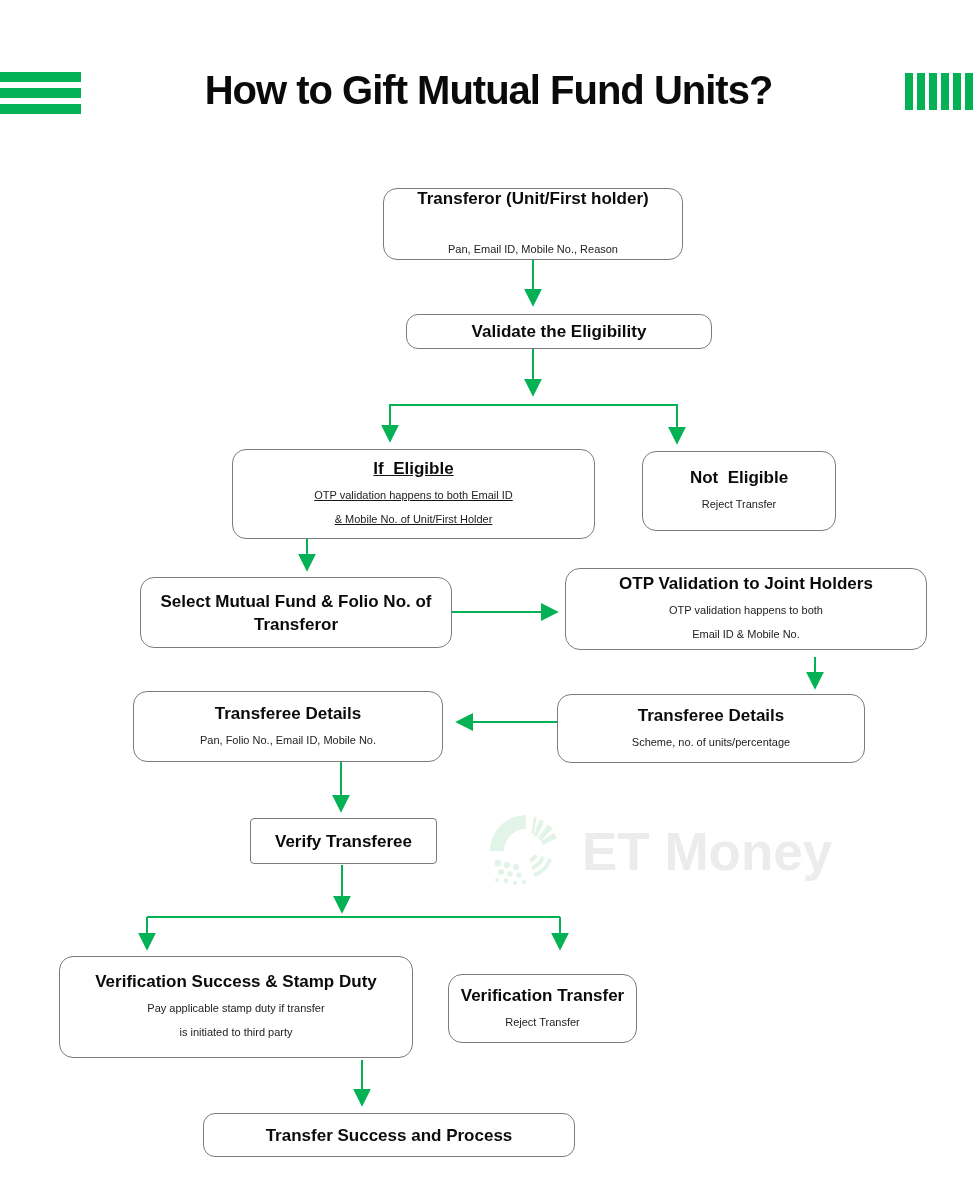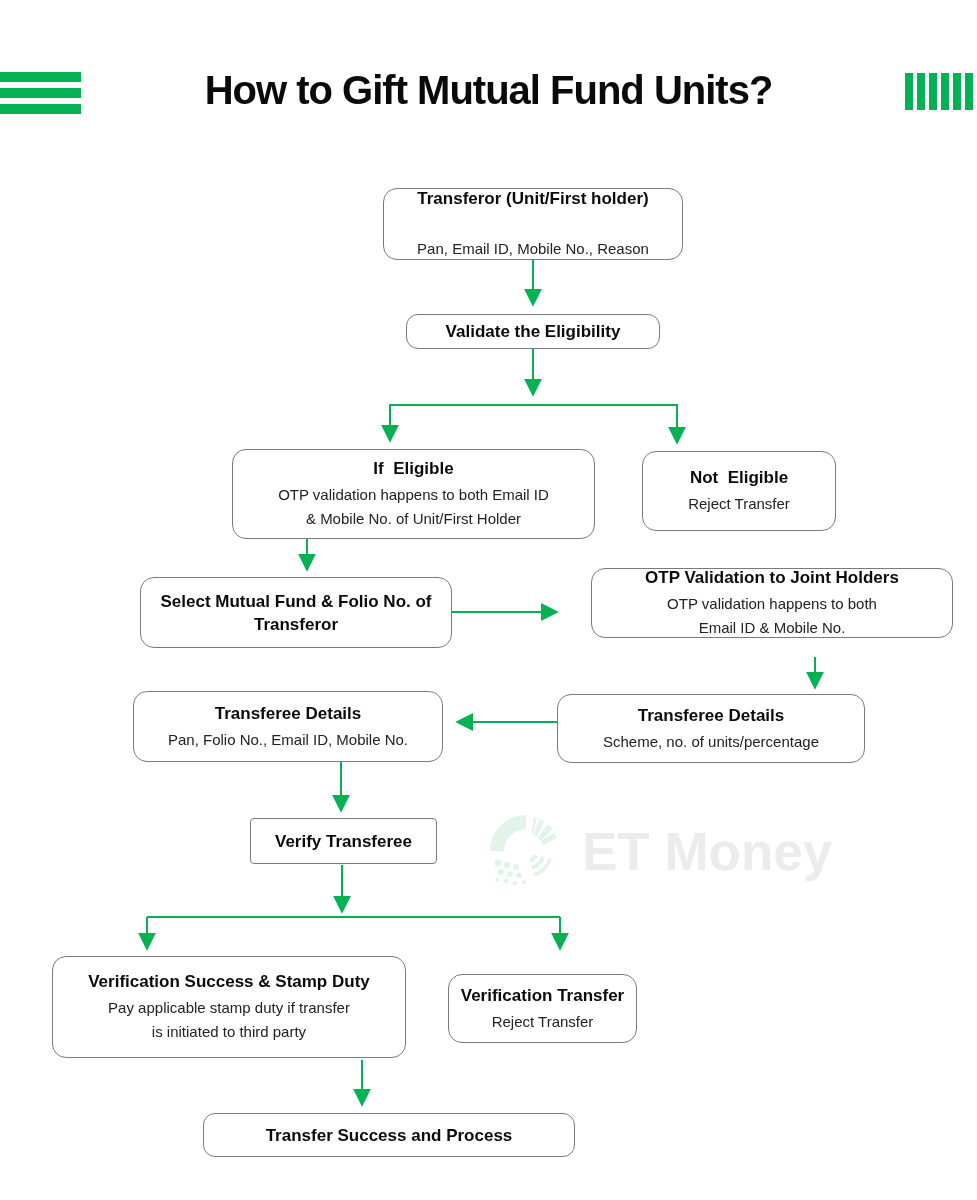--- a/index.html
+++ b/index.html
@@ -30,32 +30,32 @@
   
   #arrows{position:absolute;left:0;top:0;width:977px;height:1200px;}
   #arrows line, #arrows polyline{stroke:var(--green);stroke-width:2;fill:none;}
   #ah path{fill:var(--green);}
 
   
   .node{position:absolute;background:#fff;border:1.6px solid var(--border);border-radius:14px;
         display:flex;flex-direction:column;align-items:center;justify-content:center;
         text-align:center;box-sizing:border-box;padding:6px 10px;}
   .t{font-weight:bold;font-size:17px;color:#0b0b0b;white-space:pre-wrap;line-height:23px;}
-  .b{font-size:15px;color:#222;white-space:pre-wrap;line-height:24px;margin-top:3px;}
+  .b{font-size:11px;color:#222;white-space:pre-wrap;line-height:24px;margin-top:3px;}
 
   #n-transferor{left:383px;top:173px;width:300px;height:72px;gap:24px;}
-  #n-validate{left:406px;top:299px;width:254px;height:35px;border-radius:12px;}
-  #n-if-eligible{left:232px;top:434px;width:363px;height:90px;}
+  #n-validate{left:406px;top:299px;width:306px;height:35px;border-radius:12px;}
+  #n-if-eligible{left:232px;top:434px;width:363px;height:90px;text-decoration:underline;}
   #n-not-eligible{left:642px;top:436px;width:194px;height:80px;}
   #n-select-fund{left:140px;top:562px;width:312px;height:71px;}
-  #n-otp-joint{left:591px;top:553px;width:362px;height:70px;}
+  #n-otp-joint{left:565px;top:553px;width:362px;height:82px;border-radius:15px;}
   #n-transferee-scheme{left:557px;top:679px;width:308px;height:69px;}
   #n-transferee-contact{left:133px;top:676px;width:310px;height:71px;}
   #n-verify{left:250px;top:803px;width:187px;height:46px;border-radius:4px;}
-  #n-success{left:52px;top:941px;width:354px;height:102px;text-align:center;}
+  #n-success{left:59px;top:941px;width:354px;height:102px;text-align:center;}
   #n-failure{left:448px;top:959px;width:189px;height:69px;}
   #n-transfer-success{left:203px;top:1098px;width:372px;height:44px;border-radius:12px;}
 </style>
 </head>
 <body>
 
 <div id="canvas">
 
   <div class="bars-left">
     <div class="bar"></div>

